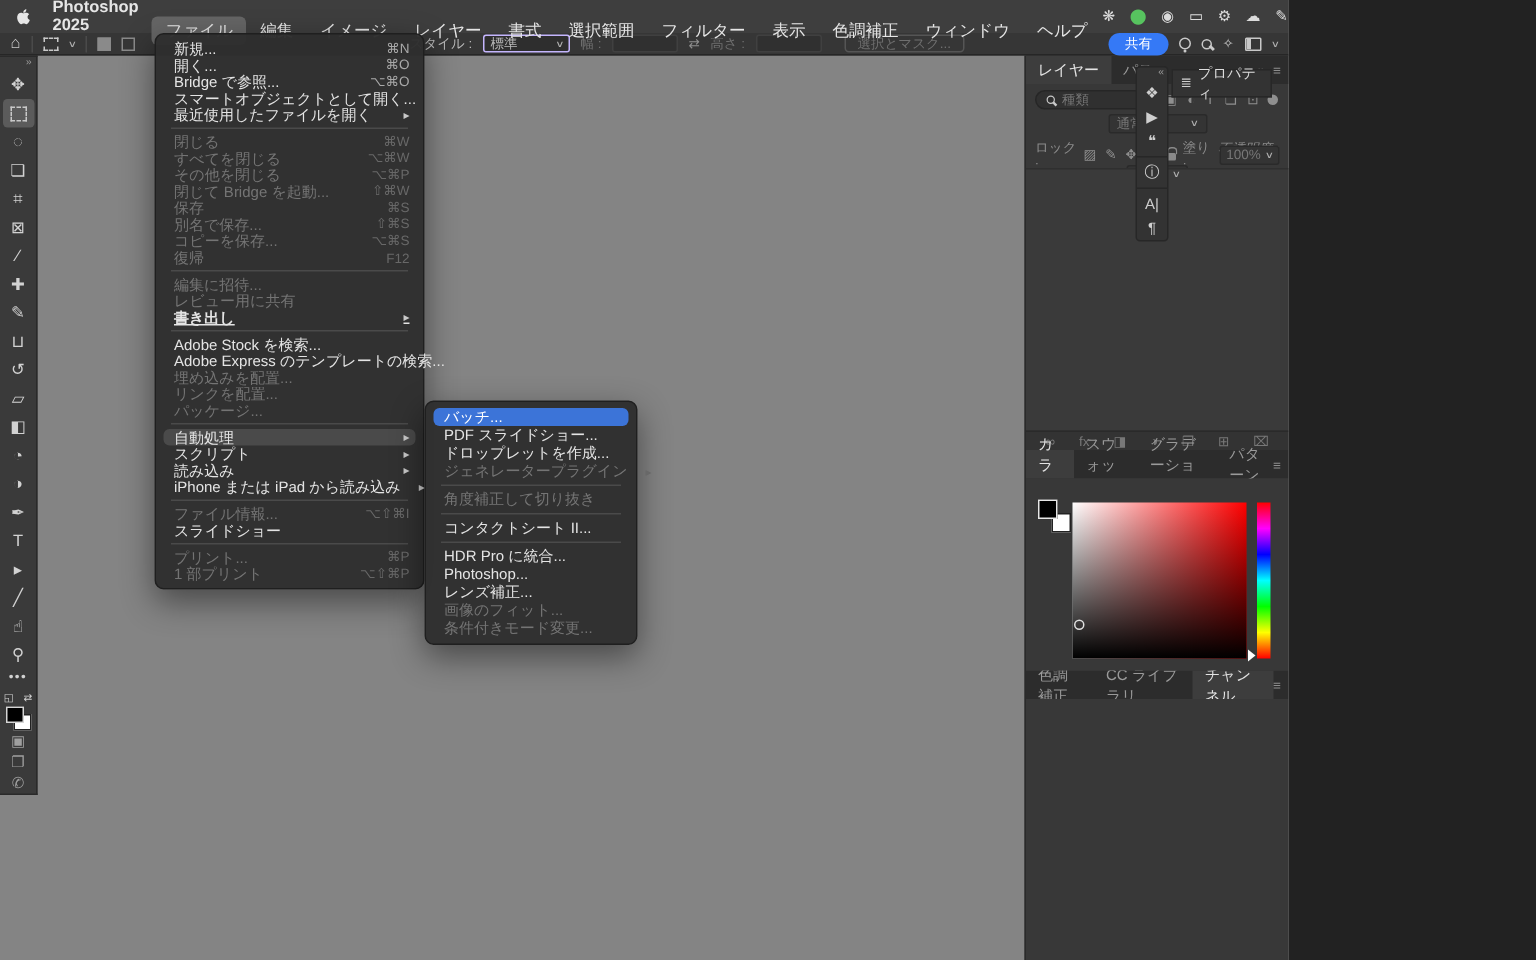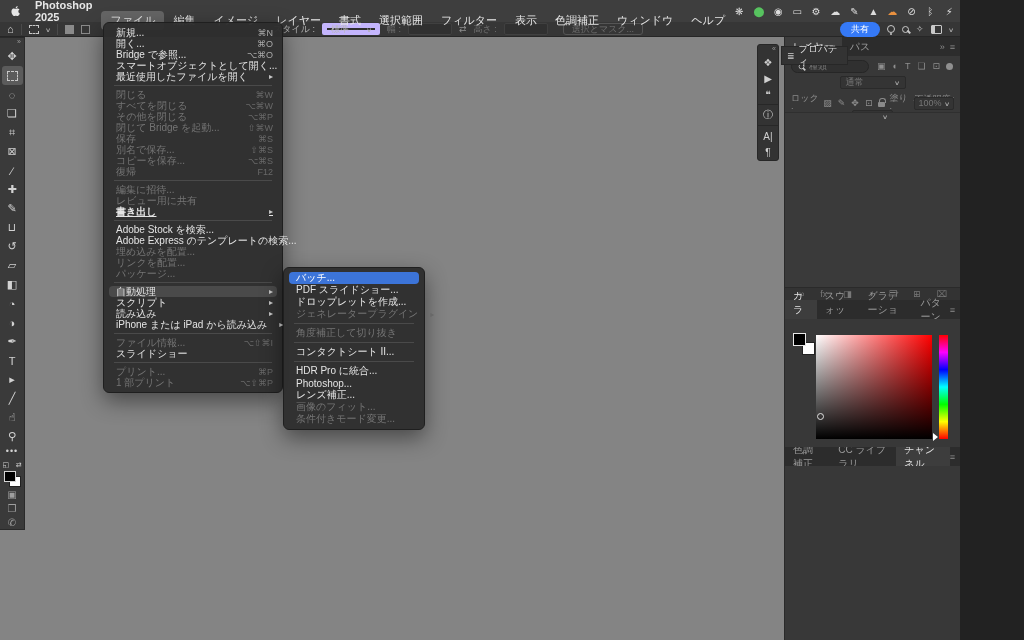--- a/index.html
+++ b/index.html
@@ -1,17 +1,17 @@
 <!DOCTYPE html>
 <html><head>
 <meta charset="utf-8">
 <style>
   html,body{margin:0;padding:0;background:#222;}
   *{box-sizing:border-box;font-family:"Liberation Sans","DejaVu Sans",sans-serif;}
-  .stage{position:relative;width:960px;height:640px;overflow:hidden;background:#848484;}
+  .stage{position:relative;width:859px;height:640px;overflow:hidden;background:#848484;}
 
   
   .menubar{position:absolute;top:0;left:0;right:0;height:22px;background:#3e3e3e;
     display:flex;align-items:center;padding:0 10px;color:#e6e6e6;font-size:11px;z-index:50;}
   .apple{display:flex;align-items:center;margin-right:4px;}
   .app-name{font-weight:bold;padding:2px 9px;}
   .mb-item{padding:2px 9px;border-radius:4px;white-space:nowrap;margin-top:19px;}
   .mb-item.active{background:#656565;}
   .mb-status{margin-left:auto;display:flex;align-items:center;gap:9px;font-size:10px;color:#dcdcdc;}
   .st-ic{display:inline-flex;align-items:center;justify-content:center;min-width:10px;}
@@ -19,21 +19,21 @@
 
   
   .optbar{position:absolute;top:22px;left:0;right:0;height:15px;background:#363636;
     border-bottom:1px solid #262626;display:flex;align-items:center;gap:7px;
     padding:0 7px;font-size:9px;color:#b9b9b9;z-index:20;}
   .ob-sep{width:1px;height:11px;background:#4a4a4a;}
   .dashedbox{width:10px;height:9px;border:1px dashed #c9c9c9;}
   .modebox{width:9px;height:9px;border:1px solid #8a8a8a;}
   .modebox.fill{background:#8a8a8a;}
   .caret{font-size:6px;color:#b0b0b0;transform:scaleX(1.4);}
-  .ddl-sm{background:#2e2e2e;border:5px solid #c4b5fd;border-radius:2px;height:12px;
+  .ddl-sm{background:#2e2e2e;border:1px solid #c4b5fd;border-radius:2px;height:12px;
     display:flex;align-items:center;justify-content:space-between;padding:0 4px;min-width:58px;}
   .field-sm{background:#303030;border:1px solid #404040;border-radius:2px;height:12px;width:44px;}
   .dim{color:#6f6f6f;}
   .btn-sm{border:1px solid #555;border-radius:3px;height:12px;display:flex;align-items:center;
     padding:0 8px;color:#6f6f6f;}
   .share-pill{margin-left:auto;background:#3579f6;color:#fff;border-radius:8px;
     padding:1px 11px;font-size:9px;}
   .magicon{position:relative;width:7px;height:7px;border:1.5px solid #c9c9c9;border-radius:50%;display:inline-block;}
   .magicon::after{content:"";position:absolute;width:4px;height:1.5px;background:#c9c9c9;
     transform:rotate(45deg);right:-3px;bottom:-1px;}

